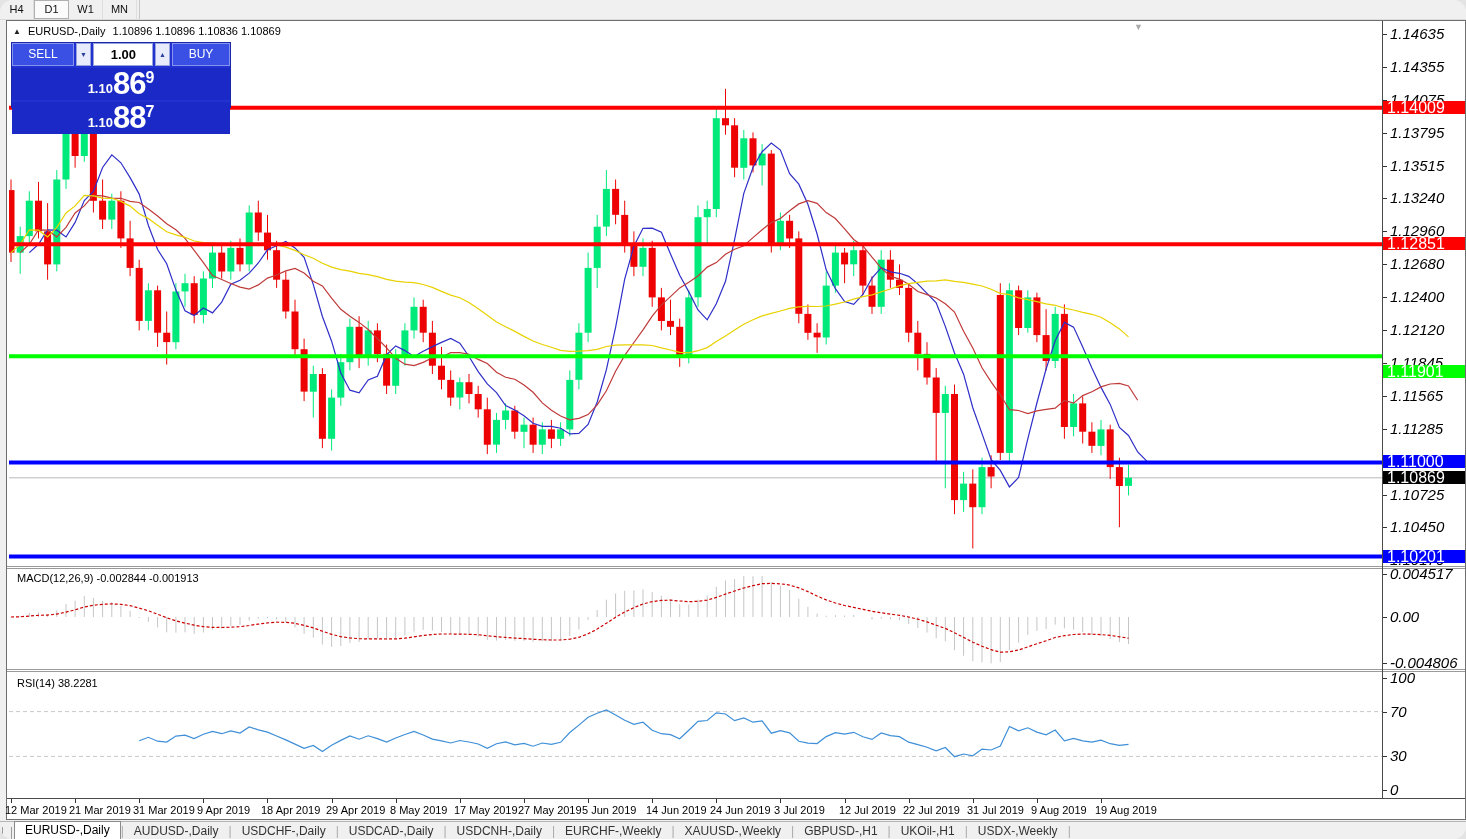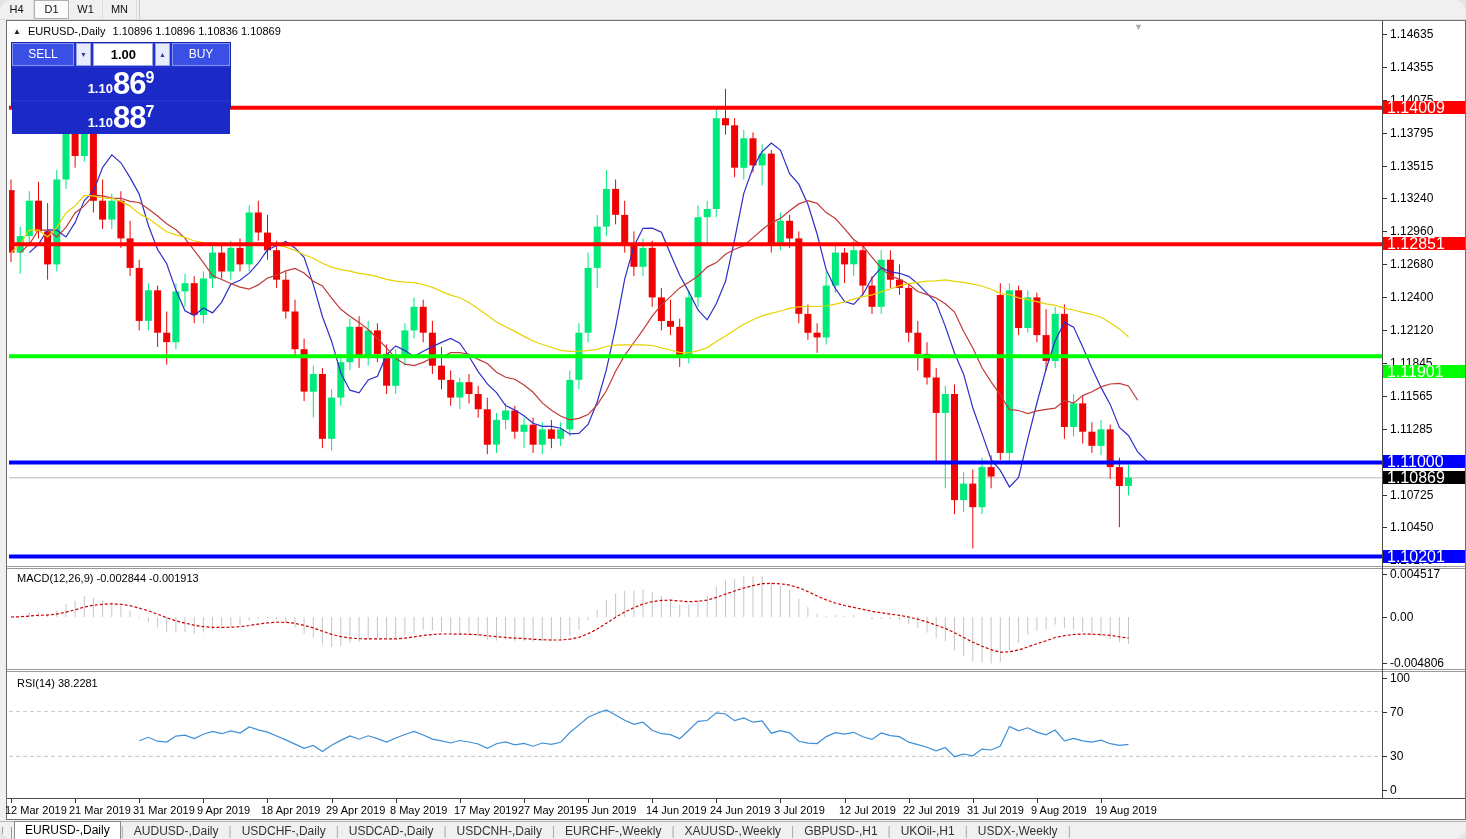--- a/index.html
+++ b/index.html
@@ -14,21 +14,21 @@
   .tf-groupend{width:1px;background:#c8c8c8;margin-left:2px;}
   
   .chart-window{position:absolute;left:6px;top:20px;width:1460px;height:800px;background:#fff;
                 border:1px solid #6f6f6f;box-sizing:border-box;}
   .chart-window svg{position:absolute;display:block;}
   .pane-sep{position:absolute;left:0;width:1458px;height:3px;background:#fff;
             border-top:1px solid #9a9a9a;border-bottom:1px solid #9a9a9a;box-sizing:border-box;}
   .axis-vline{position:absolute;left:1375px;top:0;width:1px;height:777px;background:#4a4a4a;}
   .time-axis-line{position:absolute;left:0;top:777px;width:1458px;height:1px;background:#4a4a4a;}
   .tick-dash{position:absolute;left:1376px;width:4px;height:1px;background:#333;}
-  .tick-label{position:absolute;left:1383px;width:74px;font-size:12px;color:#000;height:12px;line-height:12px;}
+  .tick-label{position:absolute;left:1383px;width:74px;font-size:15px;color:#000;height:12px;line-height:12px;font-style:italic;}
   .axis-tag{position:absolute;left:1376px;width:82px;height:13px;line-height:13px;font-size:16px;
             color:#fff;padding-left:4px;box-sizing:border-box;z-index:6;}
   .date-tick{position:absolute;width:1px;height:4px;background:#333;top:778px;}
   .date-label{position:absolute;top:783px;font-size:11px;color:#000;white-space:nowrap;}
   .pane-label{position:absolute;left:10px;font-size:11px;color:#000;z-index:5;}
   .shift-marker{position:absolute;top:1px;font-size:9px;color:#ababab;z-index:4;}
   
   .oct-header{position:absolute;left:6px;top:4px;font-size:11px;color:#000;display:flex;gap:7px;
               align-items:center;z-index:8;white-space:nowrap;}
   .oct-arrow{font-size:8px;color:#222;}

